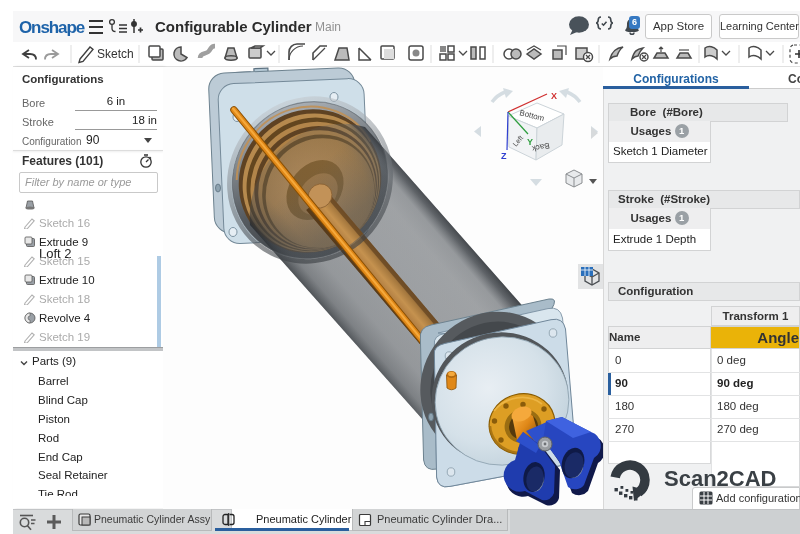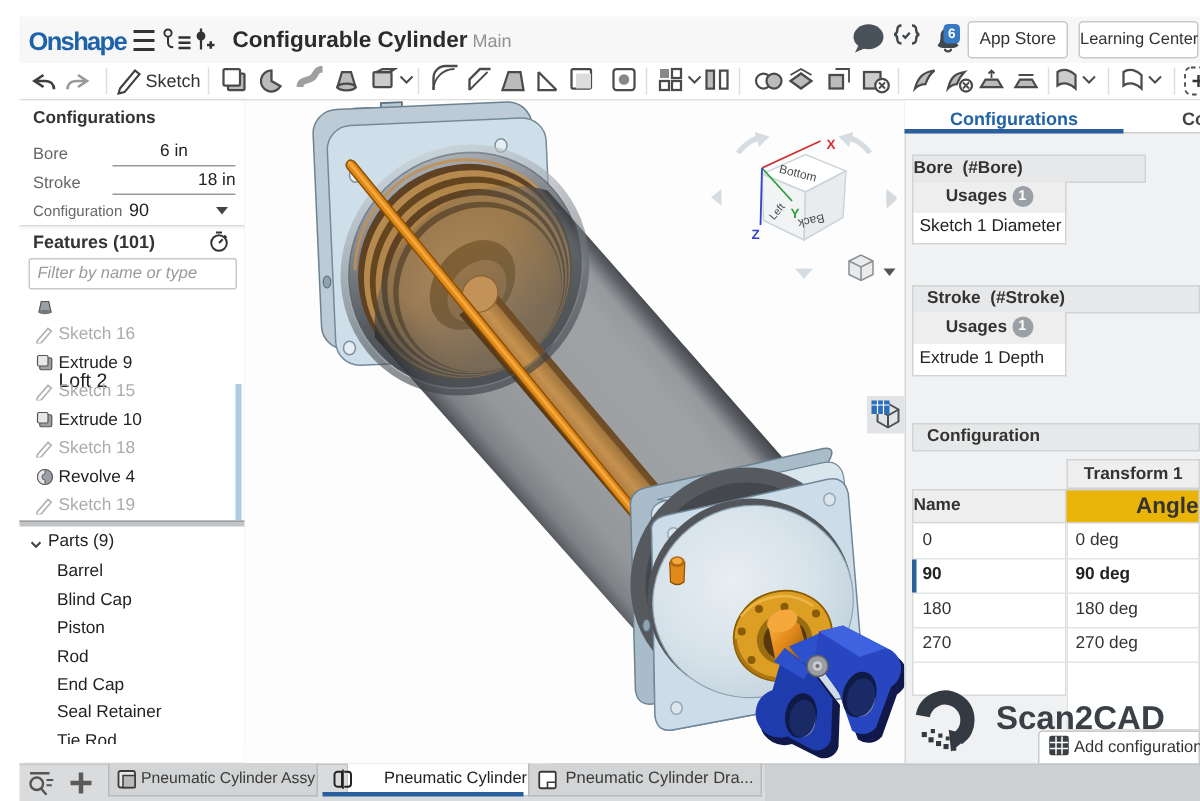--- a/index.html
+++ b/index.html
@@ -439,21 +439,21 @@
 
 <div class="abs" style="left:603px;top:67px;width:197px;height:442px;background:#f0f1f2;border-left:1px solid #d8d8d8;"></div>
 <div class="abs" style="left:603px;top:67px;width:197px;height:22px;background:#fff;border-bottom:1px solid #ccc;"></div>
 <div class="abs" style="left:603px;top:72px;width:146px;text-align:center;font-size:12px;font-weight:bold;color:#2263a5;">Configurations</div>
 <div class="abs" style="left:603px;top:86px;width:146px;height:3px;background:#2a5f9e;"></div>
 <div class="abs" style="left:788px;top:72px;font-size:12px;font-weight:bold;color:#444;">Co</div>
 <svg class="abs" style="left:589px;top:126px" width="10" height="14" viewBox="0 0 10 14">
     <path d="M2 1 l7 6 -7 6z" fill="#d7dadc"></path>
   </svg>
 
-<div class="abs" style="left:608px;top:103px;width:156px;height:19px;background:#e7e8e9;border:1px solid #d2d3d4;font-size:11.5px;font-weight:bold;color:#333;line-height:17px;padding-left:0;">Bore&nbsp; (#Bore)</div>
+<div class="abs" style="left:608px;top:103px;width:180px;height:19px;background:#e7e8e9;border:1px solid #d2d3d4;font-size:11.5px;font-weight:bold;color:#333;line-height:17px;padding-left:21px;">Bore&nbsp; (#Bore)</div>
 <div class="abs" style="left:608px;top:121px;width:103px;height:22px;background:#eeeeef;border:1px solid #d2d3d4;border-top:none;text-align:center;font-size:11.5px;font-weight:bold;color:#333;line-height:21px;">Usages <span style="display:inline-block;width:14px;height:14px;background:#9aa0a5;border-radius:7px;color:#fff;font-size:9.5px;font-weight:bold;line-height:14px;vertical-align:1px;">1</span></div>
 <div class="abs" style="left:608px;top:142px;width:103px;height:21px;background:#fff;border:1px solid #d2d3d4;border-top:none;font-size:11.5px;color:#222;line-height:19px;padding-left:4px;">Sketch 1 Diameter</div>
 
 <div class="abs" style="left:608px;top:190px;width:192px;height:19px;background:#e7e8e9;border:1px solid #d2d3d4;font-size:11.5px;font-weight:bold;color:#333;line-height:17px;padding-left:9px;">Stroke&nbsp; (#Stroke)</div>
 <div class="abs" style="left:608px;top:208px;width:103px;height:22px;background:#eeeeef;border:1px solid #d2d3d4;border-top:none;text-align:center;font-size:11.5px;font-weight:bold;color:#333;line-height:21px;">Usages <span style="display:inline-block;width:14px;height:14px;background:#9aa0a5;border-radius:7px;color:#fff;font-size:9.5px;font-weight:bold;line-height:14px;vertical-align:1px;">1</span></div>
 <div class="abs" style="left:608px;top:229px;width:103px;height:22px;background:#fff;border:1px solid #d2d3d4;border-top:none;font-size:11.5px;color:#222;line-height:20px;padding-left:4px;">Extrude 1 Depth</div>
 
 <div class="abs" style="left:608px;top:282px;width:192px;height:19px;background:#e7e8e9;border:1px solid #d2d3d4;font-size:11.5px;font-weight:bold;color:#333;line-height:17px;padding-left:9px;">Configuration</div>
 <div class="abs" style="left:711px;top:306px;width:89px;height:20px;background:#eeeeef;border:1px solid #d2d3d4;text-align:center;font-size:11.5px;font-weight:bold;color:#333;line-height:18px;">Transform 1</div>
 <div class="abs" style="left:608px;top:326px;width:103px;height:23px;background:#eeeeef;border:1px solid #d2d3d4;font-size:11.5px;font-weight:bold;color:#333;line-height:21px;">Name</div>

